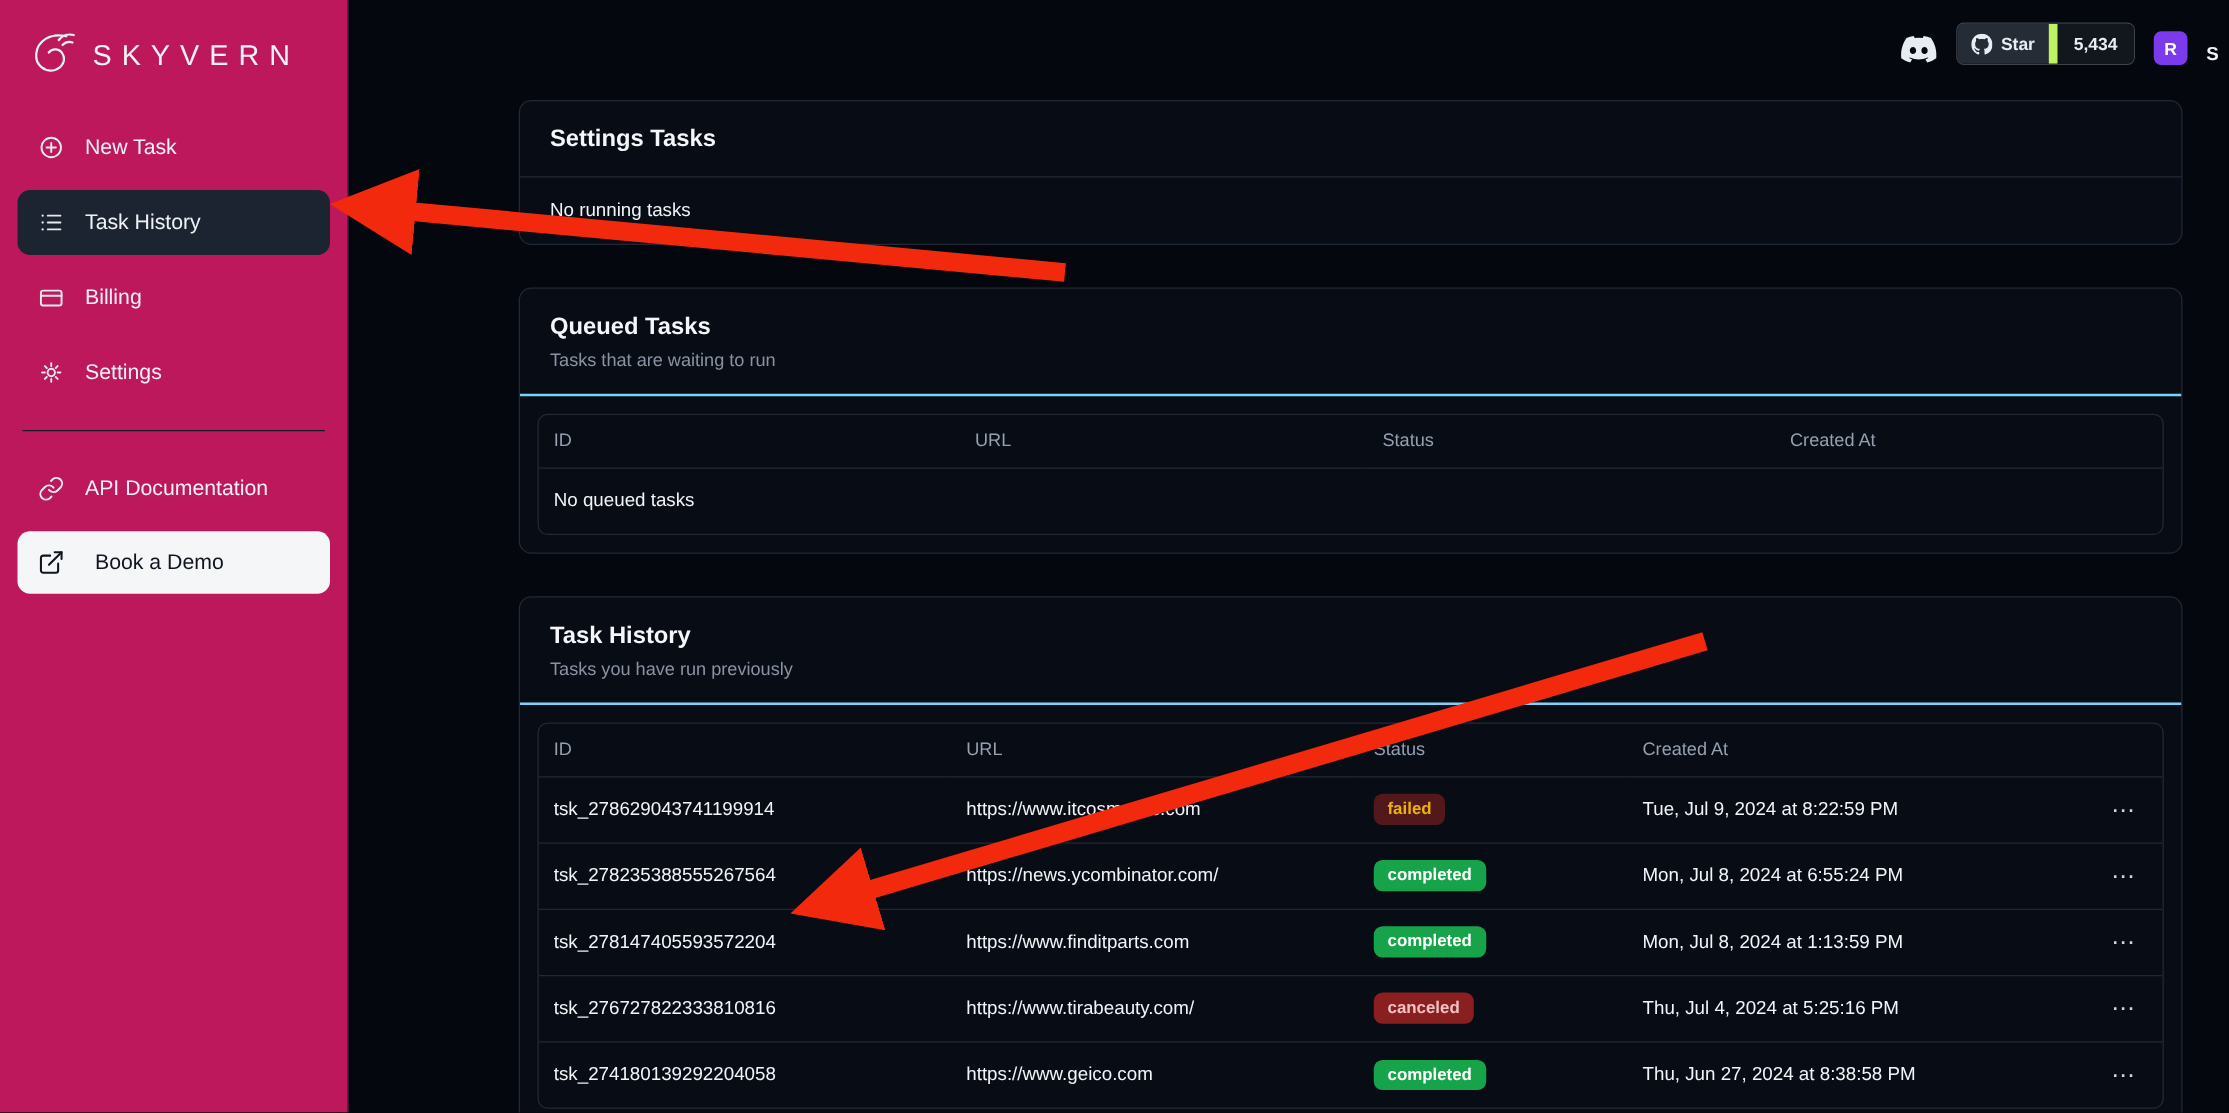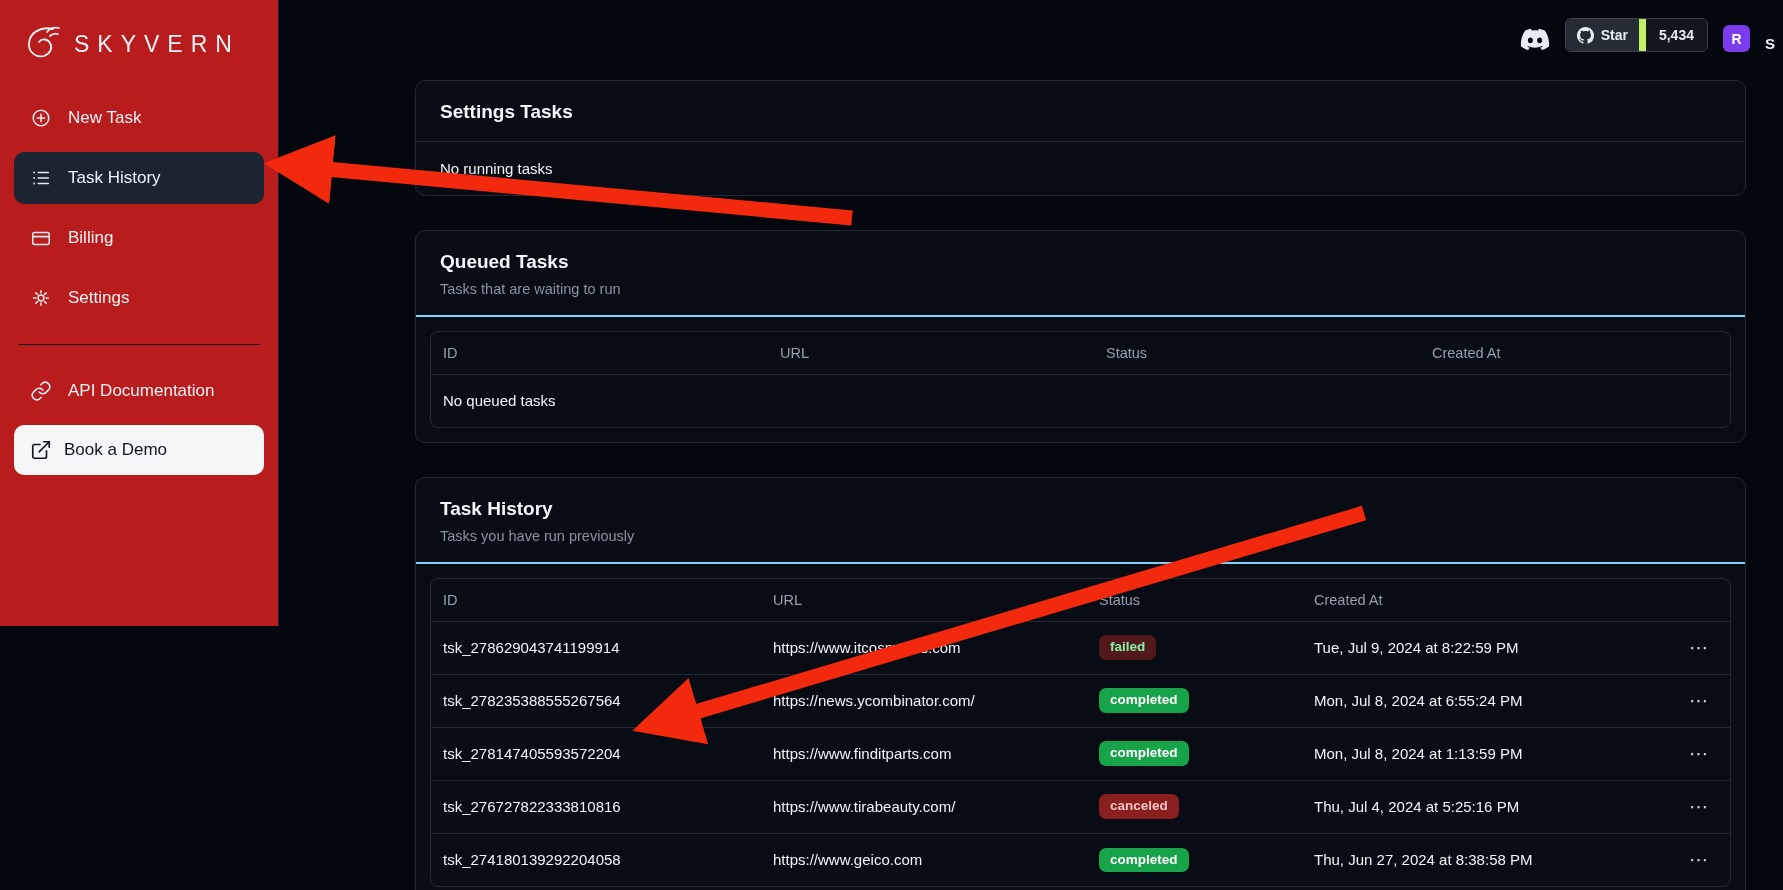--- a/index.html
+++ b/index.html
@@ -5,35 +5,35 @@
   * { box-sizing: border-box; }
   html,body { margin:0; padding:0; }
   body {
     width:1783px; height:890px; overflow:hidden; position:relative;
     background:#05070e; color:#f2f4f8;
     font-family:"Liberation Sans", sans-serif;
   }
 
   
   .sidebar {
-    position:absolute; left:0; top:0; width:279px; height:626px;
-    border-right:1px solid #161c27; background:#b91c1c; padding:16px 14px;text-align:right;
+    position:absolute; left:0; top:0; width:279px; height:890px;
+    border-right:1px solid #161c27; background:#be185d; padding:16px 14px;text-align:right;
   }
   .logo-row { display:flex; align-items:center; gap:10px; padding:6px 6px 26px 6px; }
   .logo-text { font-size:23px; letter-spacing:8px; color:#eef2f6; font-weight:400; }
   .nav-item {
     display:flex; align-items:center; gap:16px; height:52px; padding:0 16px;
     border-radius:10px; font-size:17px; color:#eef2f6; cursor:pointer; margin-bottom:8px;
   }
   .nav-item.active { background:#1d2431; }
   .icon22 { width:22px; height:22px; flex:0 0 22px; display:flex; align-items:center; justify-content:center; }
   .icon22 svg { display:block; }
   .side-divider { height:1px; background:#161c27; margin:20px 4px; }
   .demo-btn {
-    display:flex; align-items:center; gap:12px; height:50px; padding:0 16px;
+    display:flex; align-items:center; gap:24px; height:50px; padding:0 16px;
     border-radius:10px; background:#f4f6f8; color:#10151f; font-size:17px; cursor:pointer;
   }
 
   
   .topbar {
     position:absolute; top:18px; right:8px; display:flex; align-items:flex-end; gap:15px; z-index:5;
   }
   .icon-btn { background:none; border:none; padding:0; cursor:pointer; display:flex; }
   .gh-btn {
     display:flex; align-items:stretch; height:34px; border:1px solid #3d444d;
@@ -67,21 +67,21 @@
   .cell-actions { text-align:right; }
   .dots-btn {
     background:none; border:none; color:#cfd6e0; font-size:19px; letter-spacing:2px;
     cursor:pointer; padding:2px 8px;
   }
 
   .badge {
     display:inline-block; padding:4px 11px; border-radius:7px;
     font-size:13.5px; font-weight:700; line-height:1.2;
   }
-  .badge-failed { background:#53181b; color:#86efac; }
+  .badge-failed { background:#53181b; color:#eab308; }
   .badge-completed { background:#16a34a; color:#ffffff; }
   .badge-canceled { background:#8a1f1f; color:#f3c0c0; }
 
   
   .arrow-overlay { position:absolute; left:0; top:0; width:1783px; height:890px; z-index:60; pointer-events:none; }
 </style>
 </head>
 <body>
 
 <nav class="sidebar">

